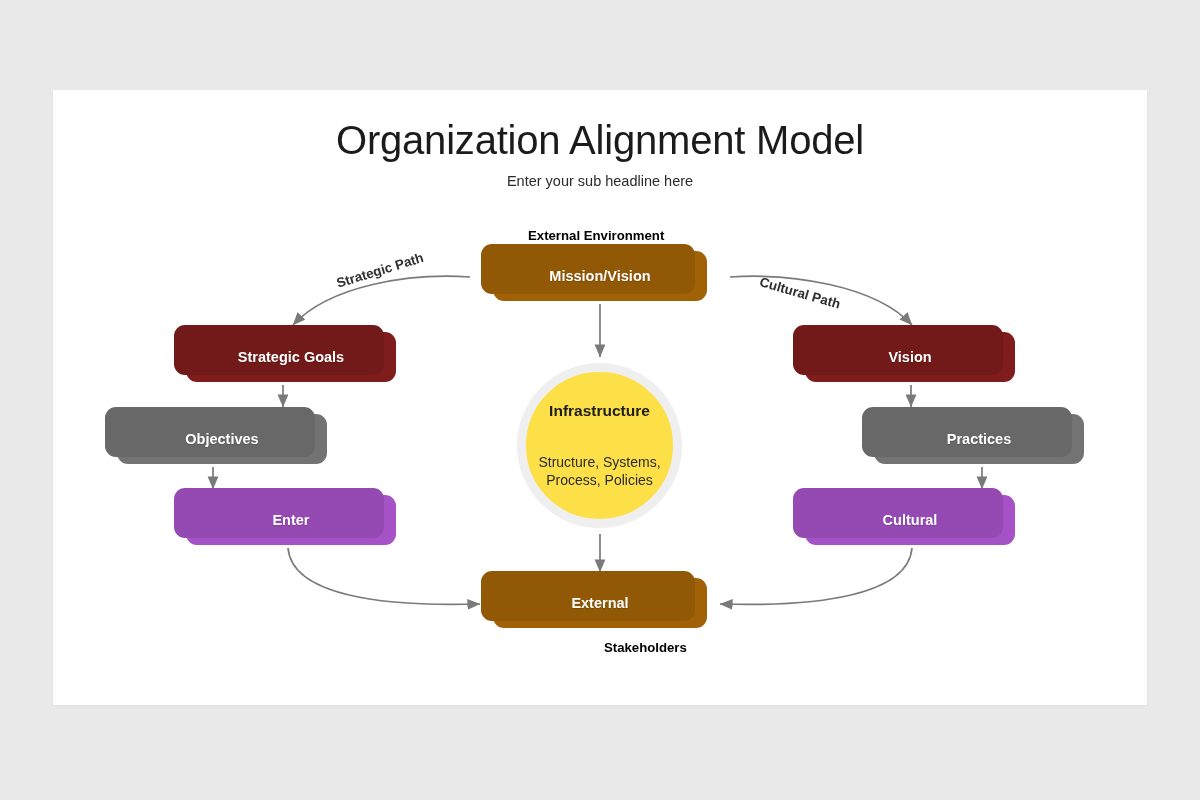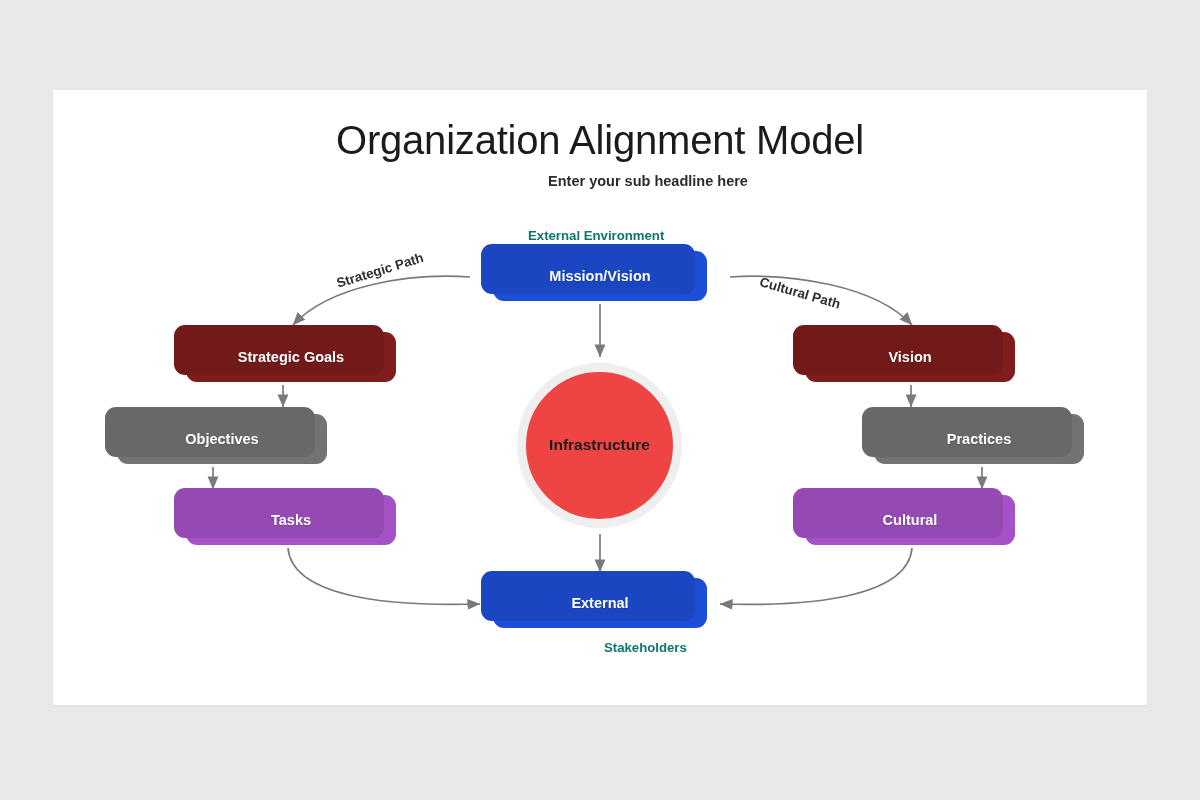--- a/index.html
+++ b/index.html
@@ -45,23 +45,22 @@
     white-space: nowrap;
   }
 
   #slide-subtitle {
     position: absolute;
     left: 0;
     top: 83px;
     width: 1094px;
     text-align: center;
     font-size: 14.5px;
-    font-weight: 700;
+    font-weight: 400;
     color: #2b2b2b;
-    margin-left: 48px;
   }
 
   
   #diagram {
     position: absolute;
     left: 0;
     top: 0;
     width: 1200px;
     height: 800px;
     pointer-events: none;
@@ -93,21 +92,21 @@
     height: 100%;
     border-radius: 11px;
     background: inherit;
     filter: brightness(0.90);
     z-index: -1;
   }
 
   .node-label { position: relative; z-index: 2; }
 
   
-  .c-royal  { background: #1d4ed8; }
+  .c-royal  { background: #a16207; }
   .c-sky    { background: #7f1d1d; }
   .c-orange { background: #737373; }
   .c-purple { background: #a552c6; }
 
   
   #node-mission         { left: 493px; top: 251px; width: 214px; height: 50px; }
   #node-strategic-goals { left: 186px; top: 332px; width: 210px; height: 50px; }
   #node-objectives      { left: 117px; top: 414px; width: 210px; height: 50px; }
   #node-tasks           { left: 186px; top: 495px; width: 210px; height: 50px; }
   #node-values          { left: 805px; top: 332px; width: 210px; height: 50px; }
@@ -116,21 +115,21 @@
   #node-results         { left: 493px; top: 578px; width: 214px; height: 50px; }
 
   
   #node-infrastructure {
     position: absolute;
     left: 517px;
     top: 363px;
     width: 165px;
     height: 165px;
     border-radius: 50%;
-    background: #ef4444;
+    background: #fde047;
     border: 9px solid #efefef;
     box-sizing: border-box;
     display: flex;
     flex-direction: column;
     align-items: center;
     justify-content: center;
     z-index: 3;
     gap: 32px;
   }
   #infrastructure-title {
@@ -146,21 +145,21 @@
     line-height: 1.24;
     text-align: center;
     white-space: pre-line;
   }
 
   
   .caption {
     position: absolute;
     font-size: 13.2px;
     font-weight: bold;
-    color: #0f766e;
+    color: #000000;
     white-space: nowrap;
     z-index: 4;
   }
   #caption-external-environment { left: 528px; top: 228px; }
   #caption-stakeholders         { left: 556px; top: 640px; margin-left: 48px; }
 
   
   .path-label {
     position: absolute;
     font-size: 13.4px;
@@ -237,36 +236,38 @@
 
   <div class="node c-sky" id="node-strategic-goals">
     <span class="node-label">Strategic Goals</span>
   </div>
 
   <div class="node c-orange" id="node-objectives">
     <span class="node-label">Objectives</span>
   </div>
 
   <div class="node c-purple" id="node-tasks">
-    <span class="node-label">Tasks</span>
+    <span class="node-label">Enter</span>
   </div>
 
   <div class="node c-sky" id="node-values">
     <span class="node-label">Vision</span>
   </div>
 
   <div class="node c-orange" id="node-practices">
     <span class="node-label">Practices</span>
   </div>
 
   <div class="node c-purple" id="node-behaviors">
     <span class="node-label">Cultural</span>
   </div>
 
   <div class="node c-royal" id="node-results">
     <span class="node-label">External</span>
   </div>
 
   <div id="node-infrastructure">
     <div id="infrastructure-title">Infrastructure</div>
+    <div id="infrastructure-sub">Structure, Systems,
+Process, Policies</div>
   </div>
 
 </div>
 
 </body></html>

